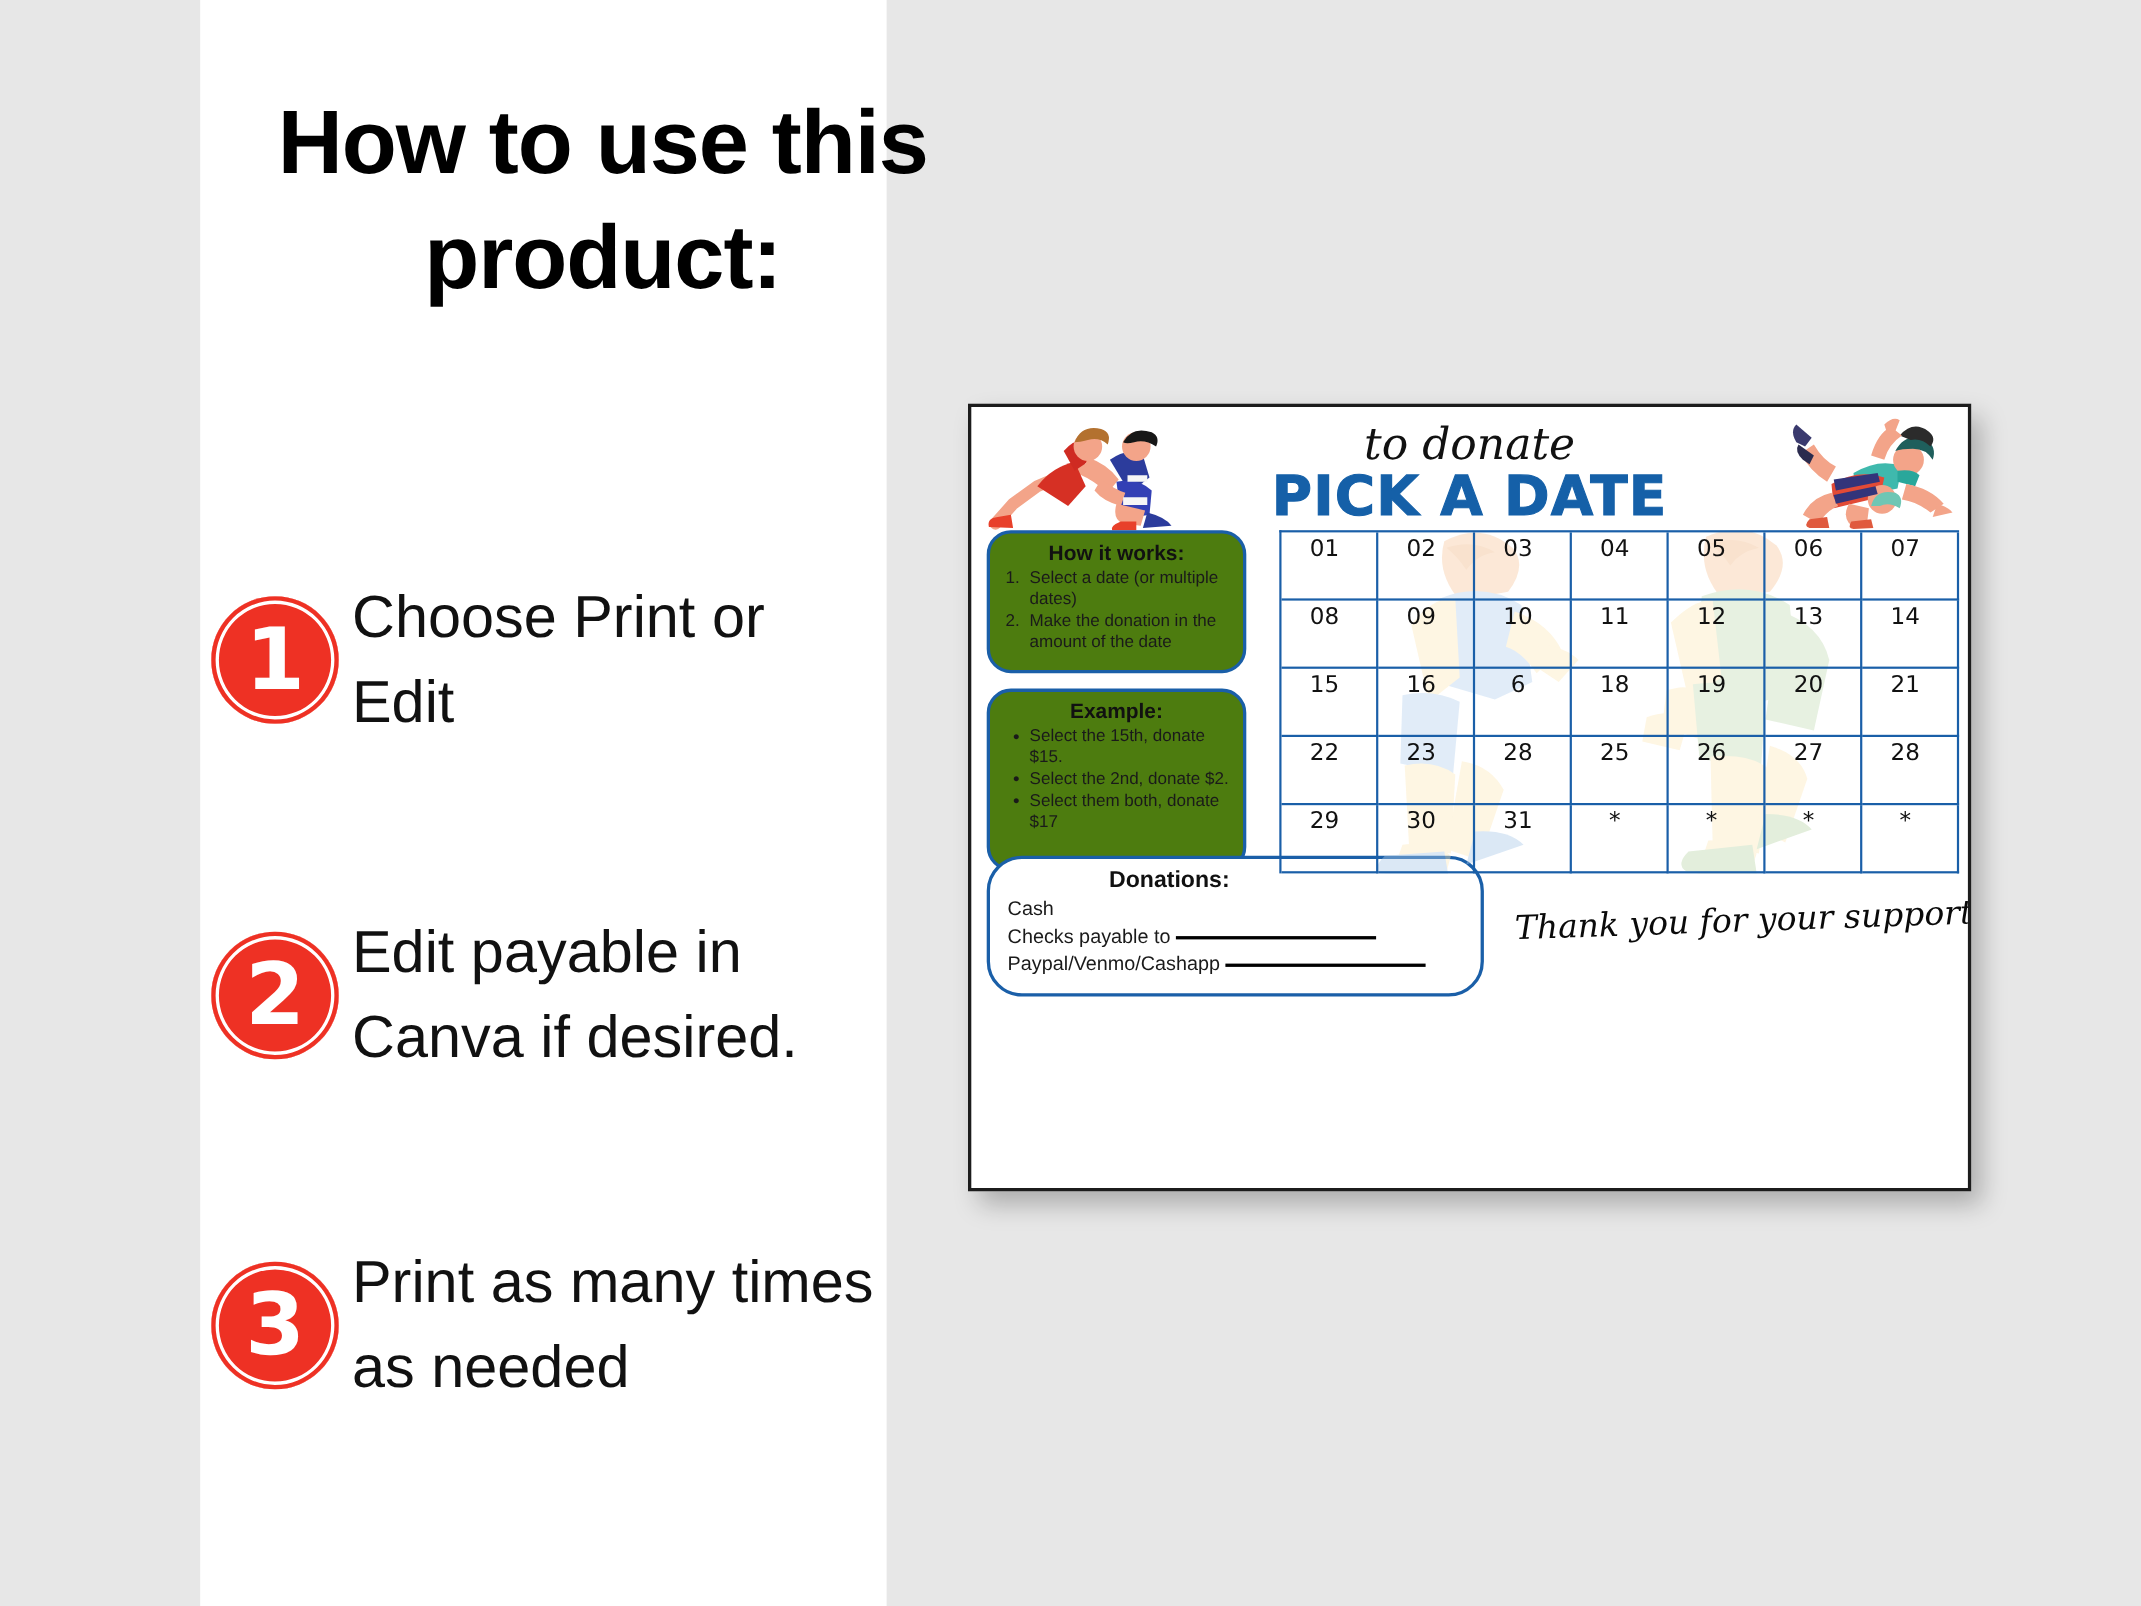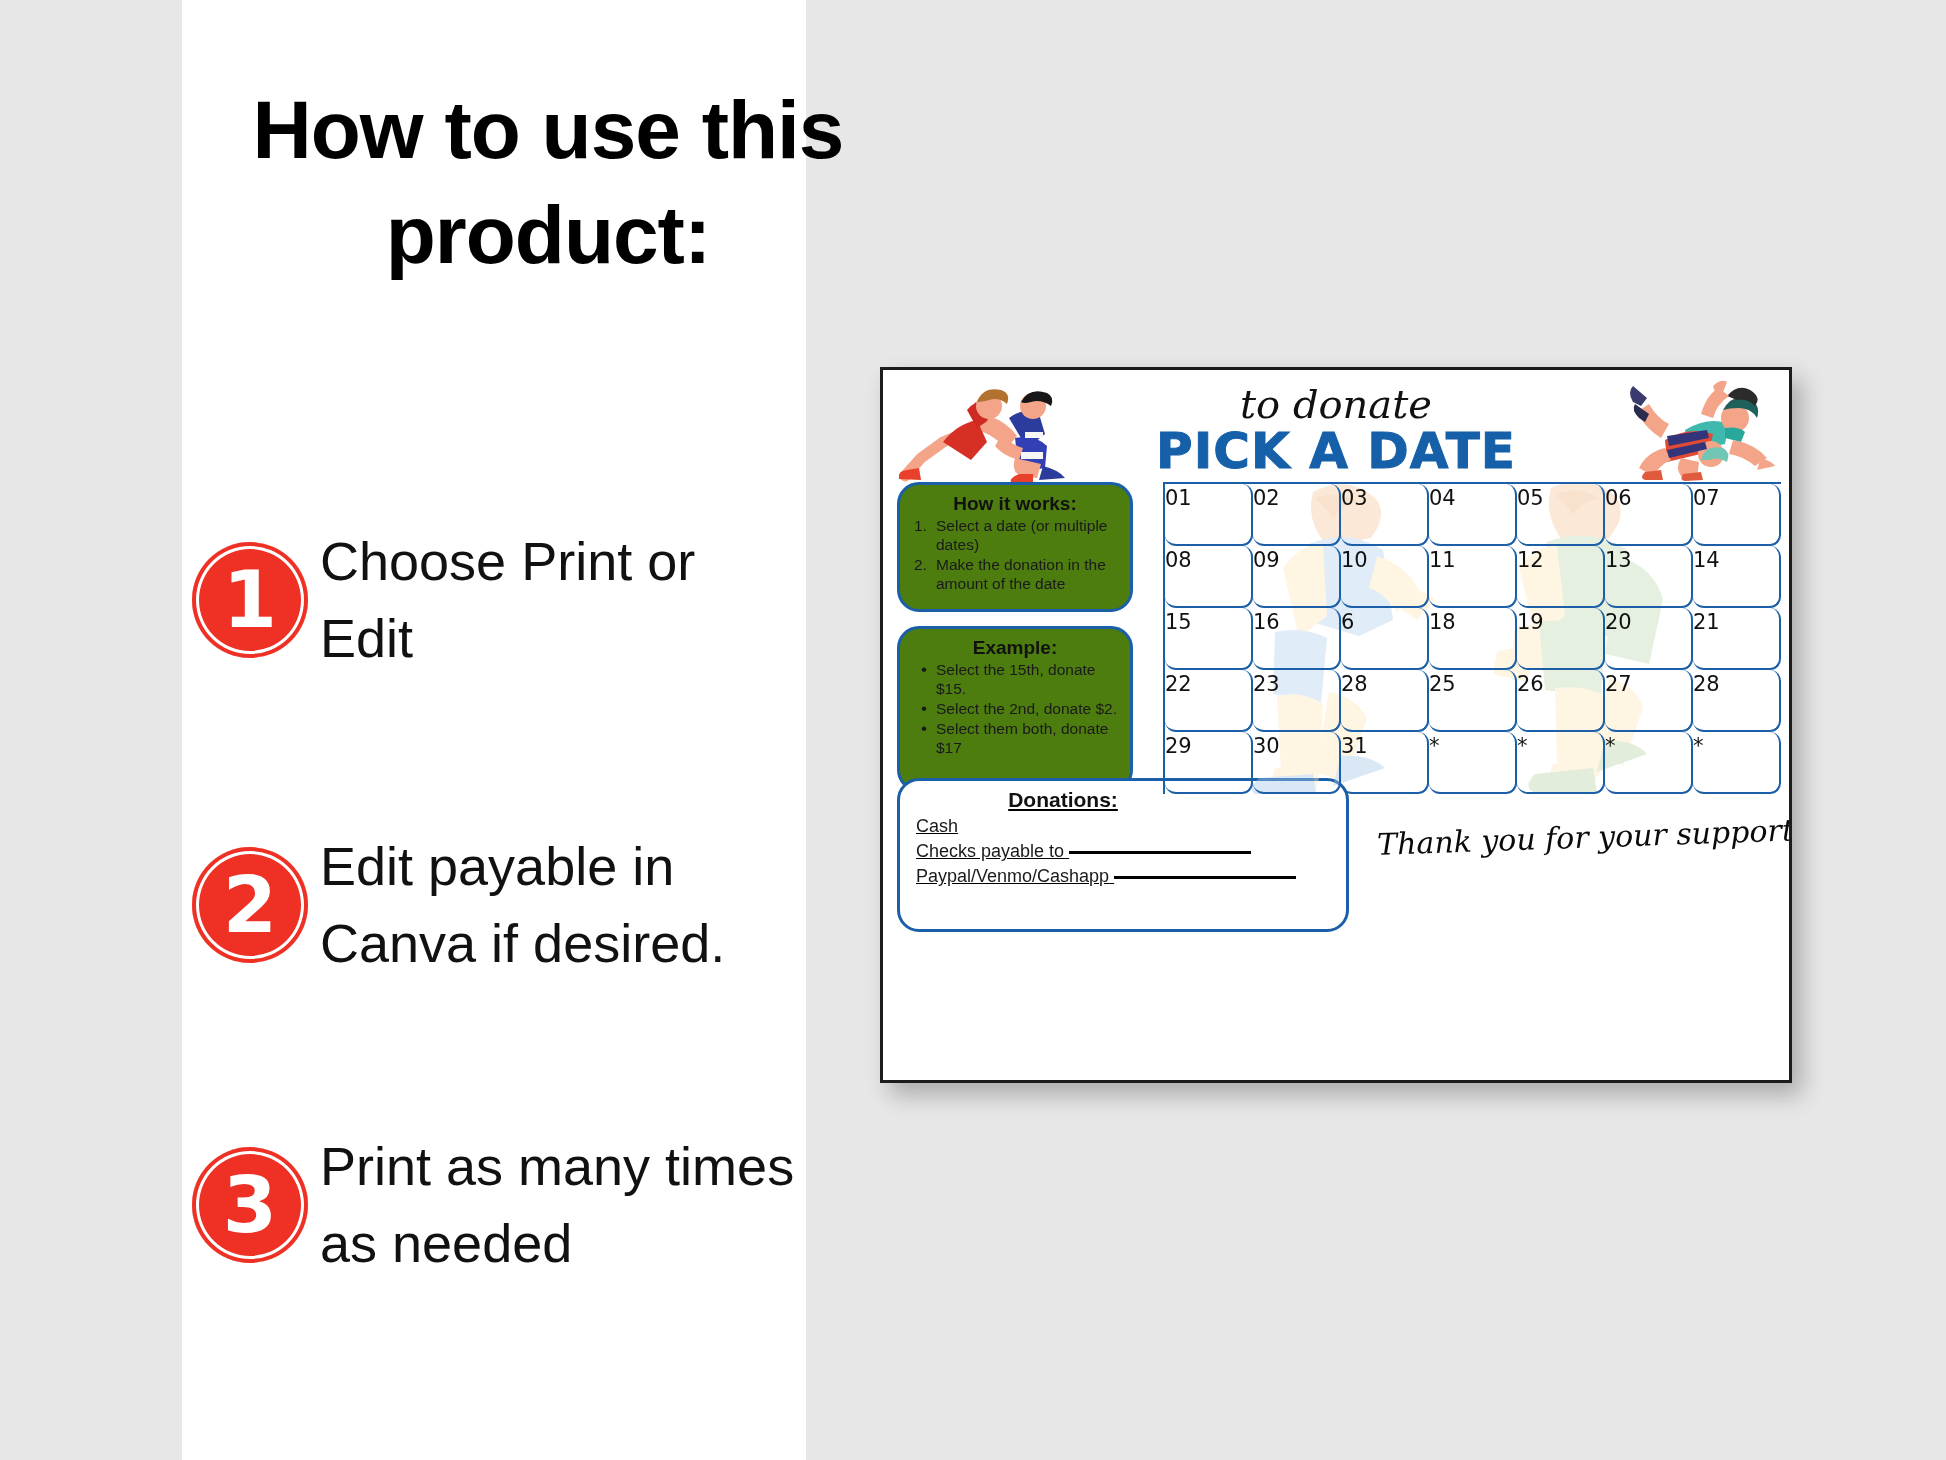--- a/index.html
+++ b/index.html
@@ -195,26 +195,25 @@
     grid-template-rows: repeat(5, 1fr);
     border-top: 2px solid #1a5fa8;
     border-left: 2px solid #1a5fa8;
     background: transparent;
     z-index: 2;
   }
 
   .cal-cell {
     border-right: 2px solid #1a5fa8;
     border-bottom: 2px solid #1a5fa8;
-    text-align: left;
+    text-align: center;
     padding: 2px 8px 0 0;
     font-size: 21px;
     color: #111111;
     font-family: "DejaVu Sans", sans-serif;
-    border-radius: 11px;
   }
 
   #calendar-art {
     position: absolute;
     left: 280px;
     top: 0;
     width: 618px;
     height: 312px;
     z-index: 1;
     pointer-events: none;
@@ -228,26 +227,25 @@
     width: 100%;
     height: 172px;
     padding: 0 14px;
   }
 
   #donations-box {
     position: absolute;
     left: 14px;
     top: 6px;
     width: 452px;
-    height: 154px;
+    height: 128px;
     border: 3px solid #1a5fa8;
-    border-radius: 22px;
+    border-radius: 32px;
     background: #ffffff;
     padding: 7px 16px 0 16px;
-    text-decoration: underline;
   }
 
   #donations-title {
     text-align: center;
     font-weight: bold;
     font-size: 21px;
     color: #111111;
     margin-bottom: 1px;
     padding-right: 120px;
   }

